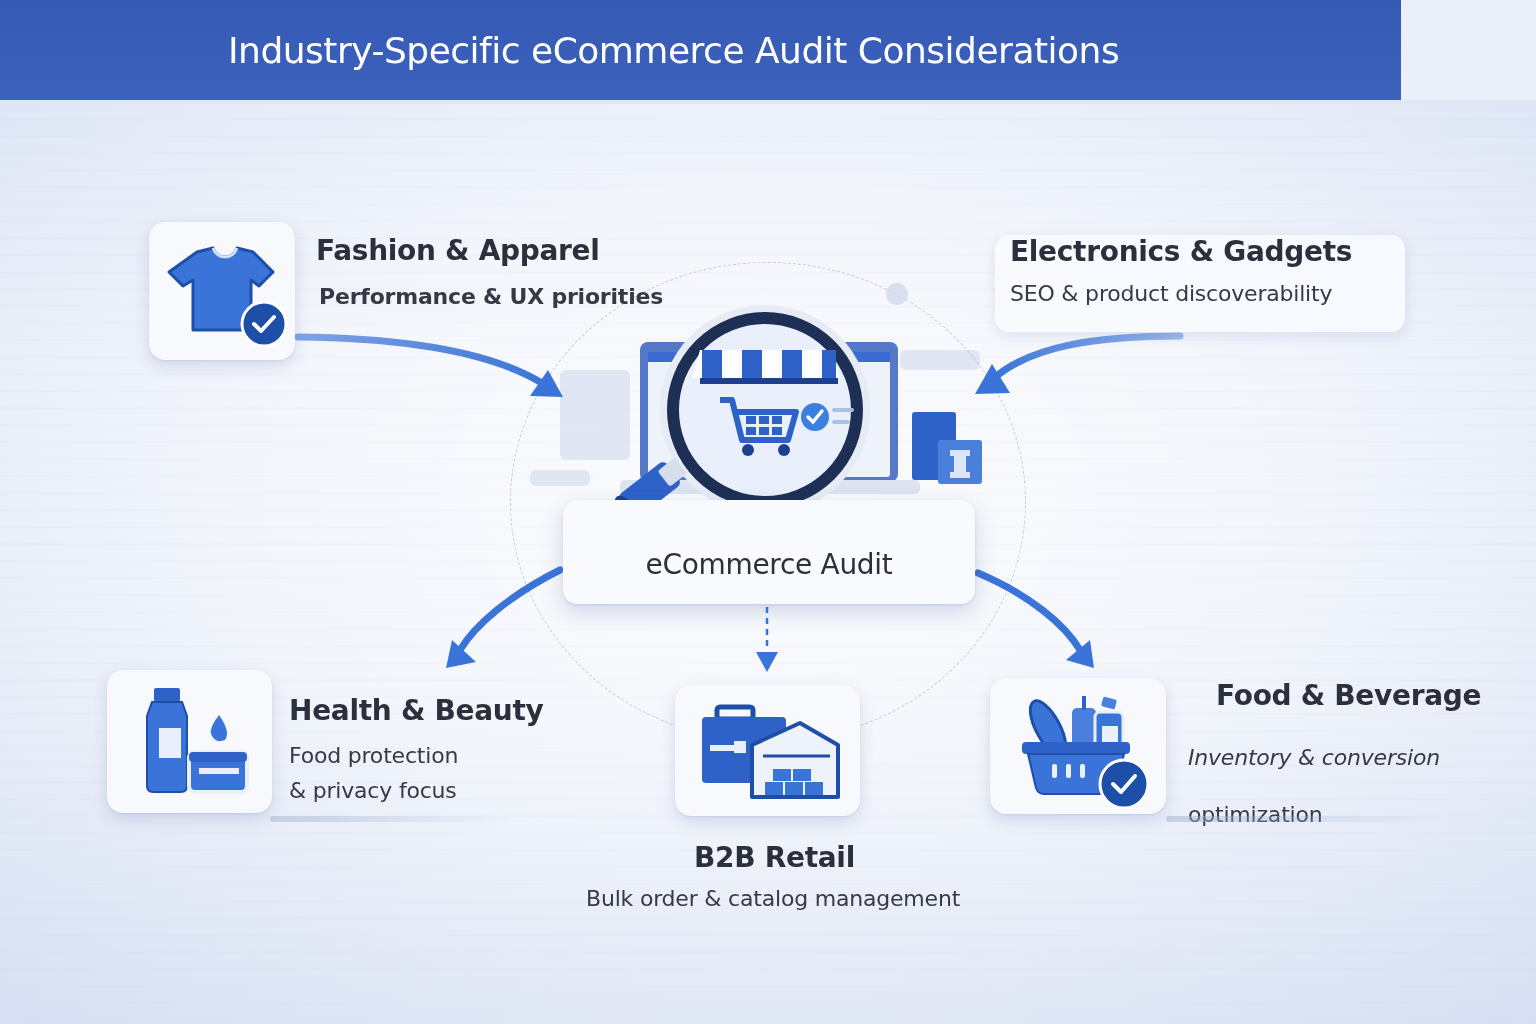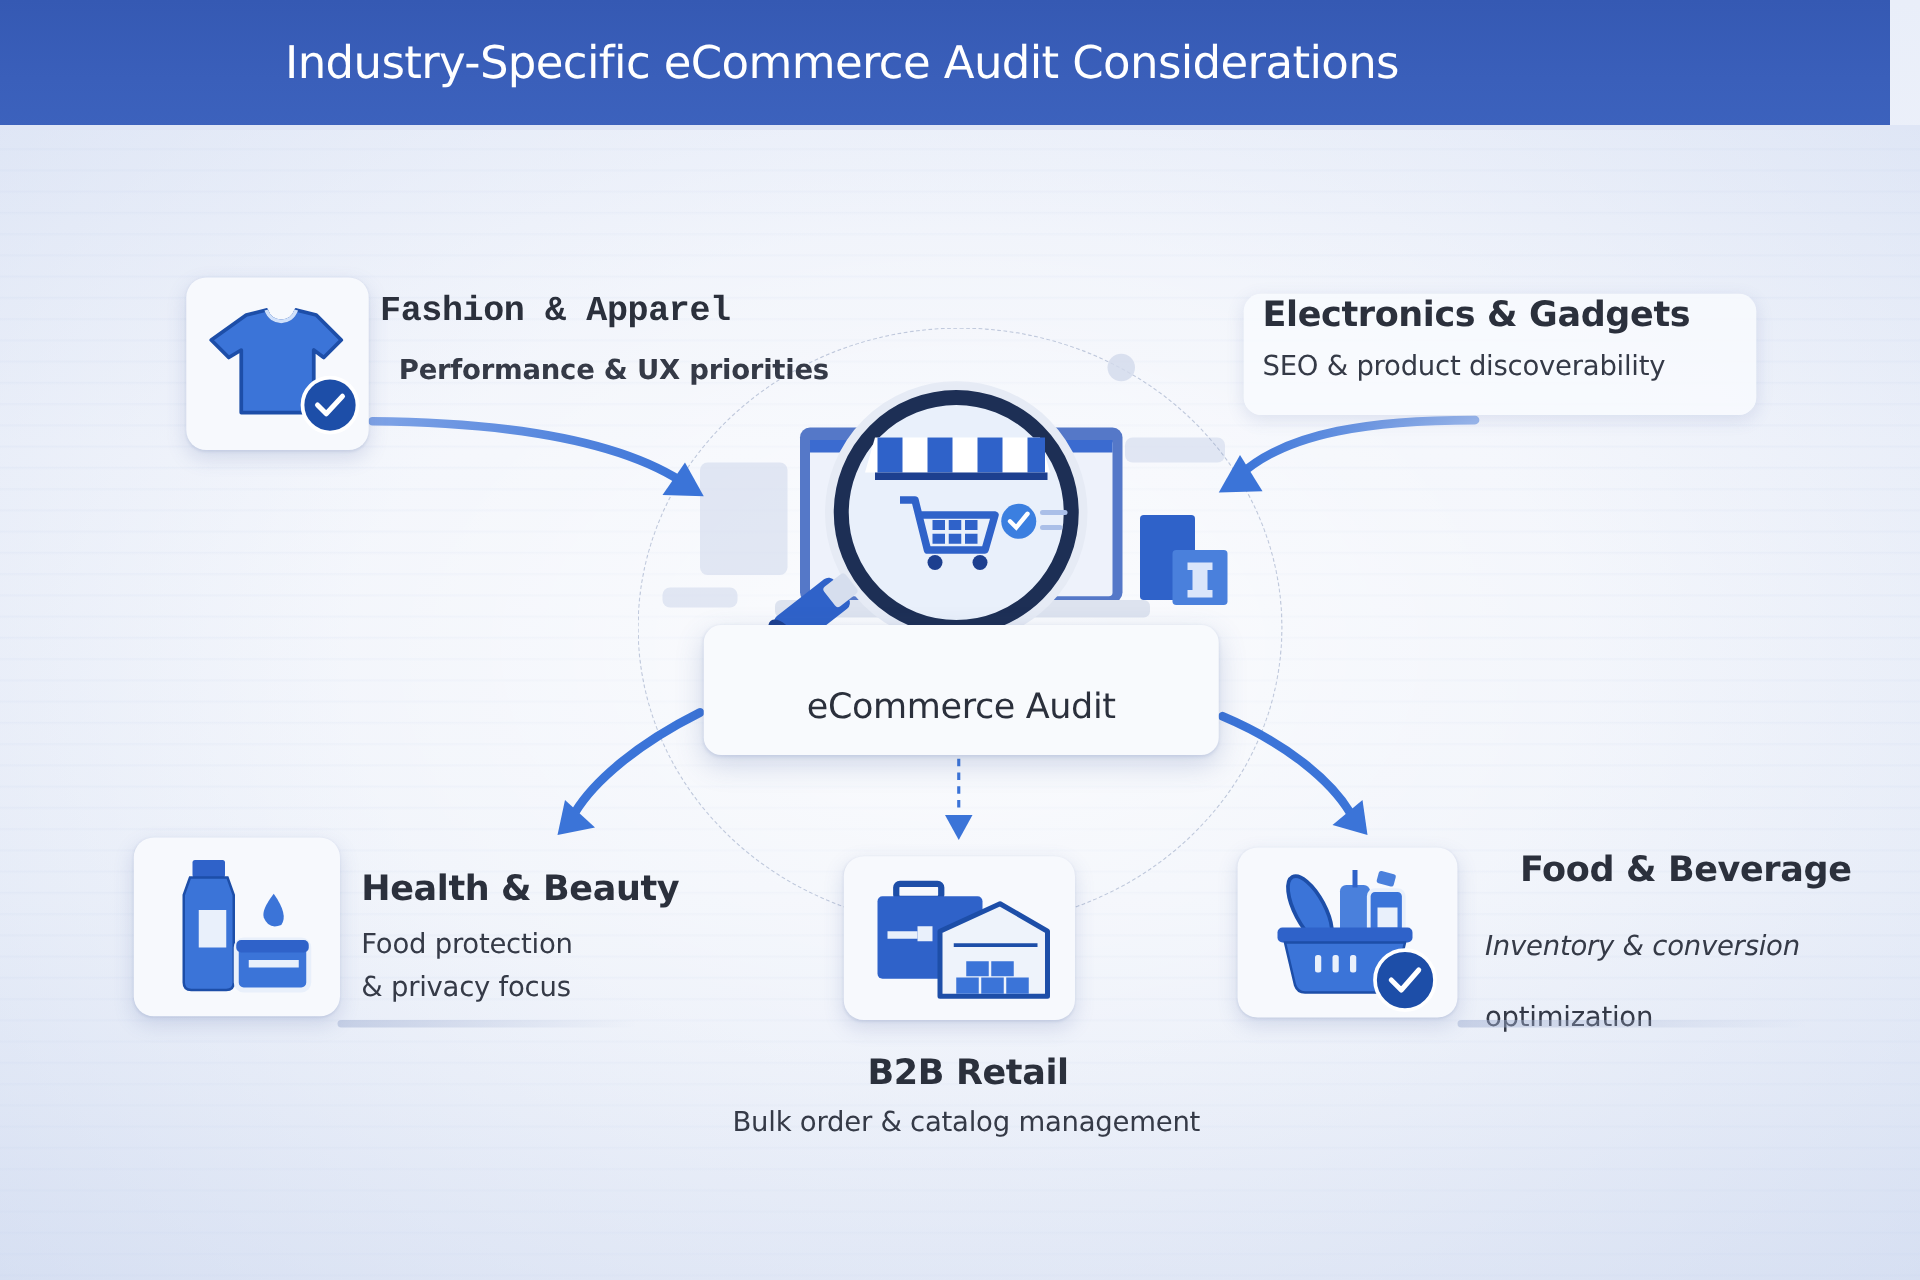--- a/index.html
+++ b/index.html
@@ -14,21 +14,21 @@
     position: absolute; left: 0; top: 104px; width: 1536px; height: 920px;
     background: repeating-linear-gradient(180deg, rgba(255,255,255,0.0) 0px, rgba(255,255,255,0.0) 14px, rgba(210,220,240,0.25) 15px, rgba(255,255,255,0.0) 17px);
     pointer-events: none;
   }
   .vignette {
     position: absolute; left: 0; top: 104px; width: 1536px; height: 920px;
     background: radial-gradient(ellipse at 50% 45%, rgba(255,255,255,0.75) 0%, rgba(255,255,255,0.25) 45%, rgba(190,205,235,0.35) 100%);
     pointer-events: none;
   }
   .header {
-    position: absolute; left: 0; top: 0; width: 1512px; height: 104px;
+    position: absolute; left: 0; top: 0; width: 1401px; height: 104px;
     background: linear-gradient(180deg, #3559b3 0%, #3a5fba 60%, #3c62bd 100%);
     display: flex; align-items: center;
   }
   .header-title {
     position: absolute; left: 228px; top: 30px;
     font-family: "DejaVu Sans", sans-serif;
     font-size: 36px; font-weight: 400; color: #ffffff;
     letter-spacing: -0.5px; white-space: nowrap;
   }
   .header-bottom {
@@ -189,21 +189,21 @@
 </div>
 
 <div class="icon-card" style="left:149px;top:222px;width:146px;height:138px;">
   <svg width="146" height="138" style="left:0;top:0;">
     <path d="M 48 30 L 64 26 C 68 38, 84 38, 88 26 L 104 30 L 124 50 L 110 64 L 102 58 L 102 108 L 44 108 L 44 58 L 34 64 L 20 50 Z" fill="#3b74d8" stroke="#1d4ea8" stroke-width="3" stroke-linejoin="round"></path>
     <path d="M 64 26 C 68 38, 84 38, 88 26" stroke="#cfe0fb" stroke-width="3" fill="none"></path>
     <circle cx="115" cy="102" r="22" fill="#1d4ea8" stroke="#fff" stroke-width="3"></circle>
     <path d="M 105 102 L 112 109 L 125 95" stroke="#fff" stroke-width="4" fill="none" stroke-linecap="round" stroke-linejoin="round"></path>
   </svg>
 </div>
-<div class="title" style="left:304px;top:234px;font-family:Liberation Mono, monospace;">Fashion &amp; Apparel</div>
+<div class="title" style="left:316px;top:234px;">Fashion &amp; Apparel</div>
 <div class="sub" style="left:319px;top:279px;font-weight:bold;">Performance &amp; UX priorities</div>
 
 <div class="text-panel" style="left:995px;top:235px;width:410px;height:97px;"></div>
 <div class="title" style="left:1010px;top:235px;">Electronics &amp; Gadgets</div>
 <div class="sub" style="left:1010px;top:276px;">SEO &amp; product discoverability</div>
 
 <div class="icon-card" style="left:107px;top:670px;width:165px;height:143px;">
   <svg width="165" height="143" style="left:0;top:0;">
     <rect x="47" y="18" width="26" height="14" rx="2" fill="#2f62c9"></rect>
     <path d="M 45 32 L 75 32 L 80 46 L 80 116 Q 80 122 74 122 L 46 122 Q 40 122 40 116 L 40 46 Z" fill="#3b74d8" stroke="#1d4ea8" stroke-width="2"></path>

